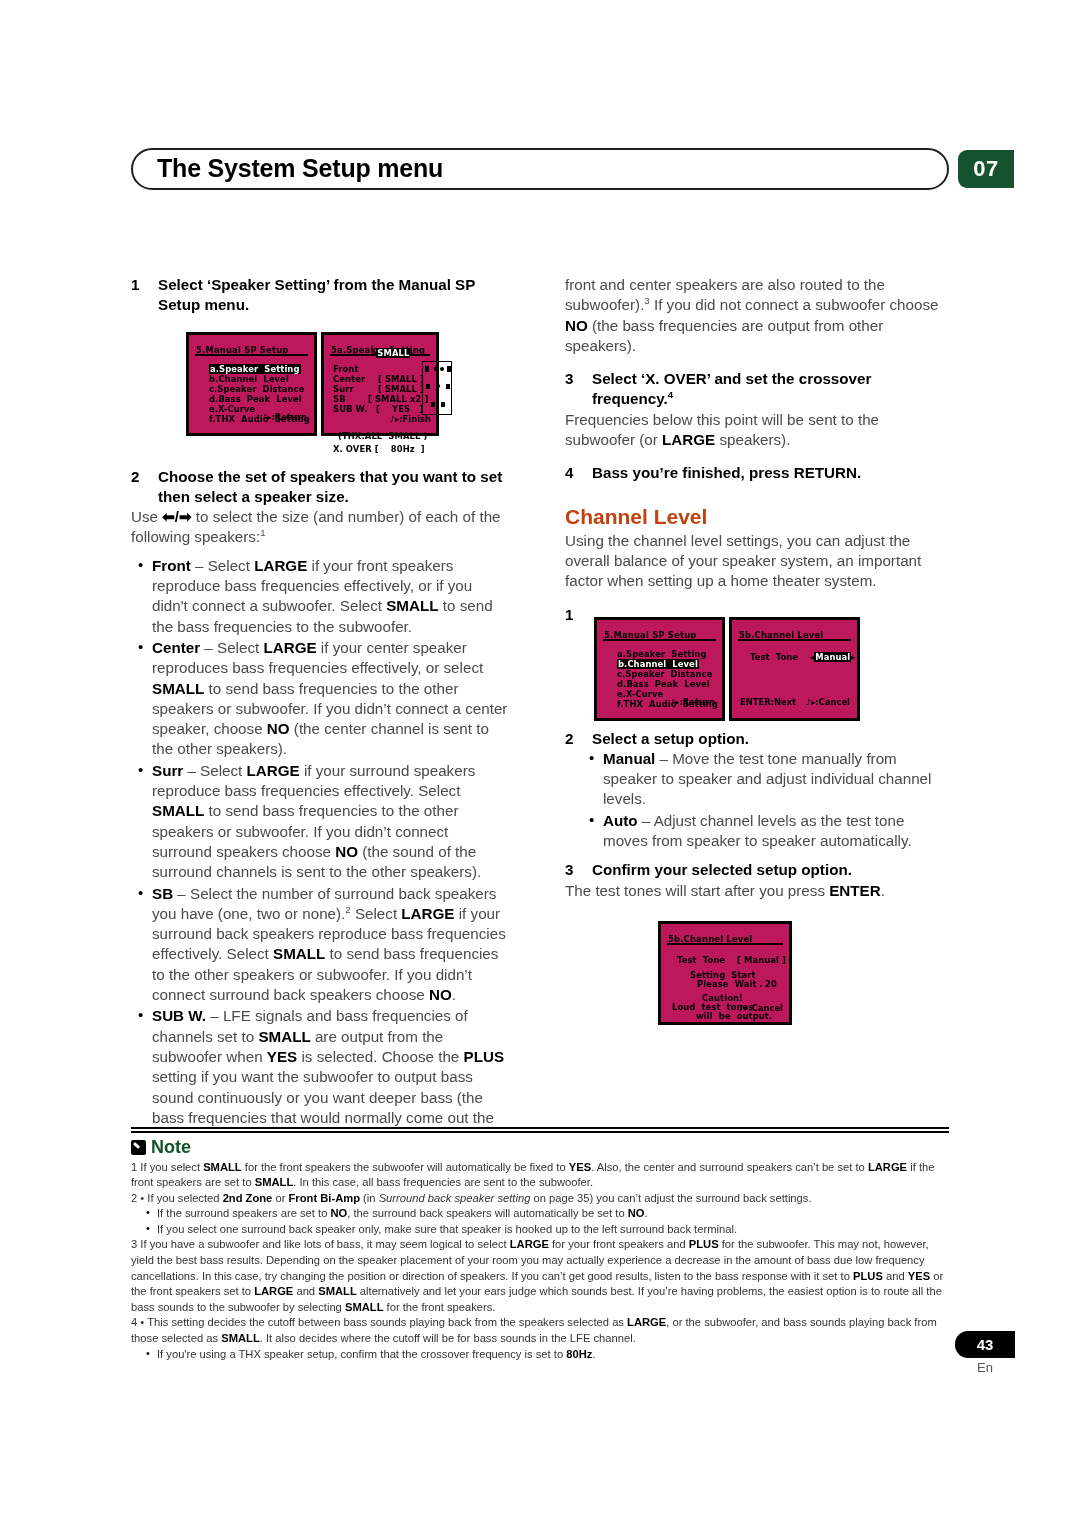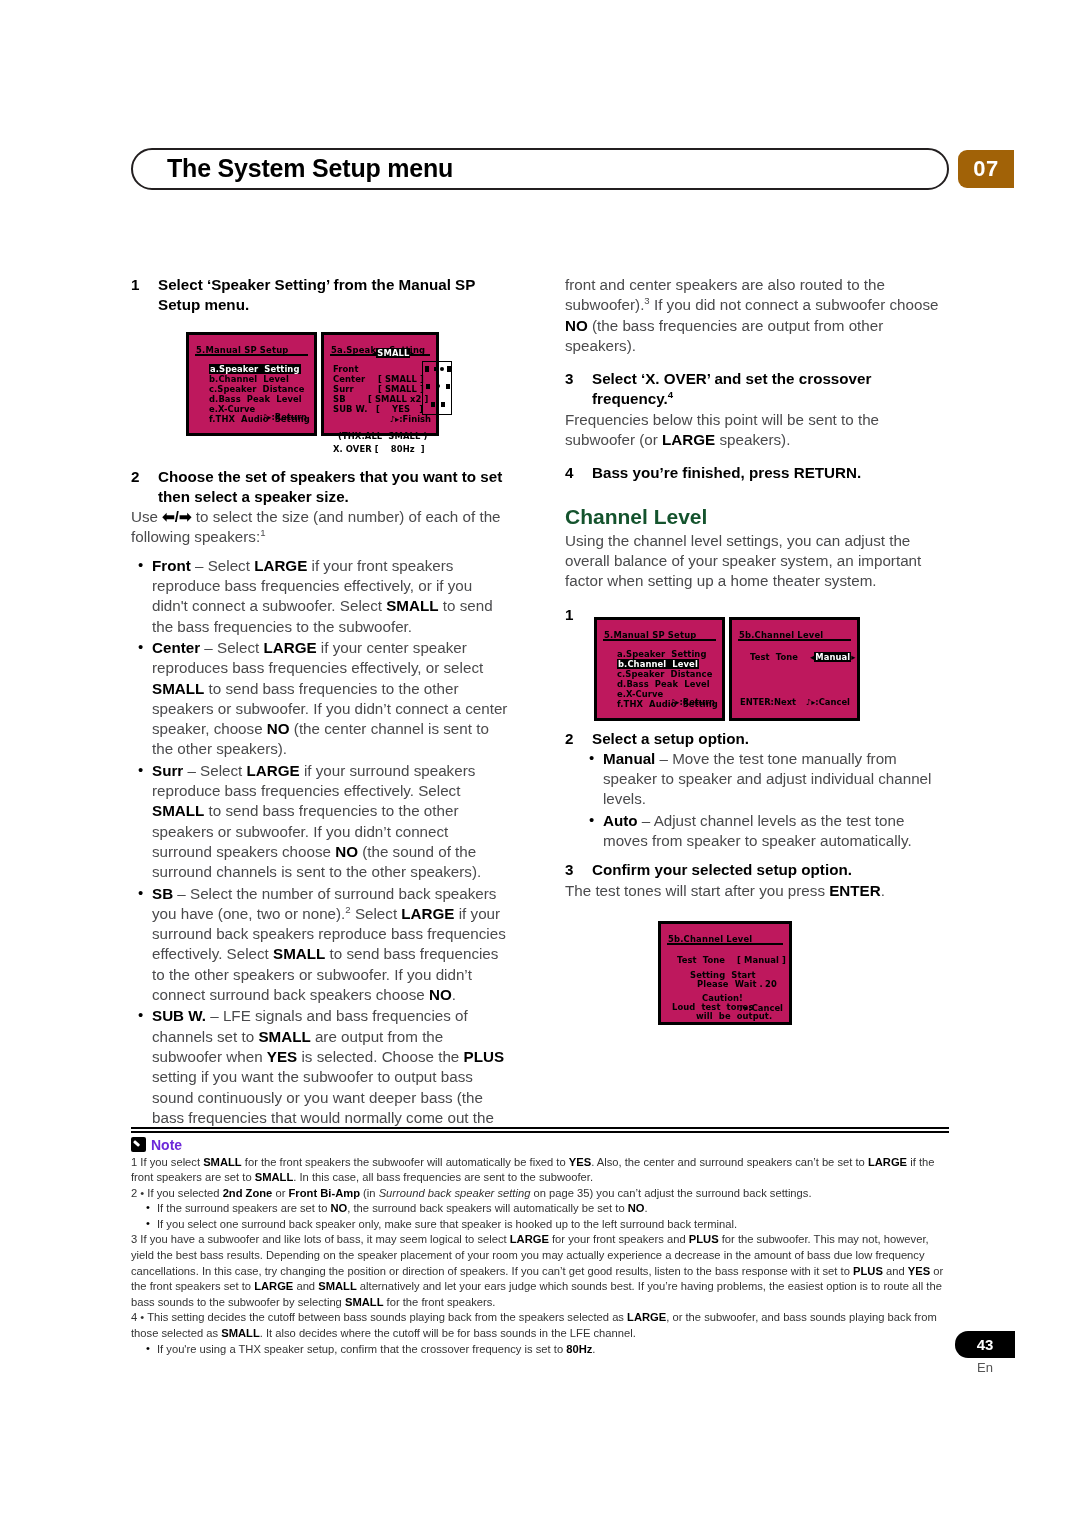--- a/index.html
+++ b/index.html
@@ -35,29 +35,28 @@
     background: #fff;
   }
   .header-title {
     position: absolute;
     left: 26px;
     top: 6px;
     font-size: 25px;
     font-weight: bold;
     letter-spacing: -0.2px;
     color: #000;
-    margin-left: 10px;
   }
   .chapter-tab {
     position: absolute;
     left: 958px;
     top: 150px;
     width: 56px;
     height: 38px;
-    background: #a16207;
+    background: #14532d;
     border-radius: 9px 0 0 9px;
     color: #fff;
     font-size: 22px;
     font-weight: bold;
     display: flex;
     align-items: center;
     justify-content: center;
     letter-spacing: 0.5px;
   }
 
@@ -122,21 +121,21 @@
     color: #000;
     font-size: 15px;
   }
   ul.bullets.indented > li { padding-left: 38px; }
   ul.bullets.indented > li:before { left: 24px; }
 
   
   .sec-head {
     font-size: 21px;
     font-weight: bold;
-    color: #14532d;
+    color: #c2410c;
     line-height: 26px;
     margin-bottom: 1px;
   }
 
   .arrows { font-size: 15px; letter-spacing: 0; color:#000; font-weight:bold;}
   .osd {
     position: absolute;
     background: #be185d;
     border: 3px solid #000;
     box-sizing: border-box;
@@ -226,23 +225,23 @@
     left: 3.5px;
     top: 2.5px;
     width: 7px;
     height: 2.6px;
     background: #fff;
     transform: rotate(42deg);
     transform-origin: left top;
     border-radius: 1px;
   }
   .note-title {
-    font-size: 14px;
-    font-weight: bold;
-    color: #6d28d9;
+    font-size: 18px;
+    font-weight: bold;
+    color: #14532d;
   }
   .notes {
     font-size: 11.2px;
     line-height: 15.6px;
     color: #333;
   }
   .notes p { margin: 0; }
   .notes .nsub {
     position: relative;
     padding-left: 26px;

